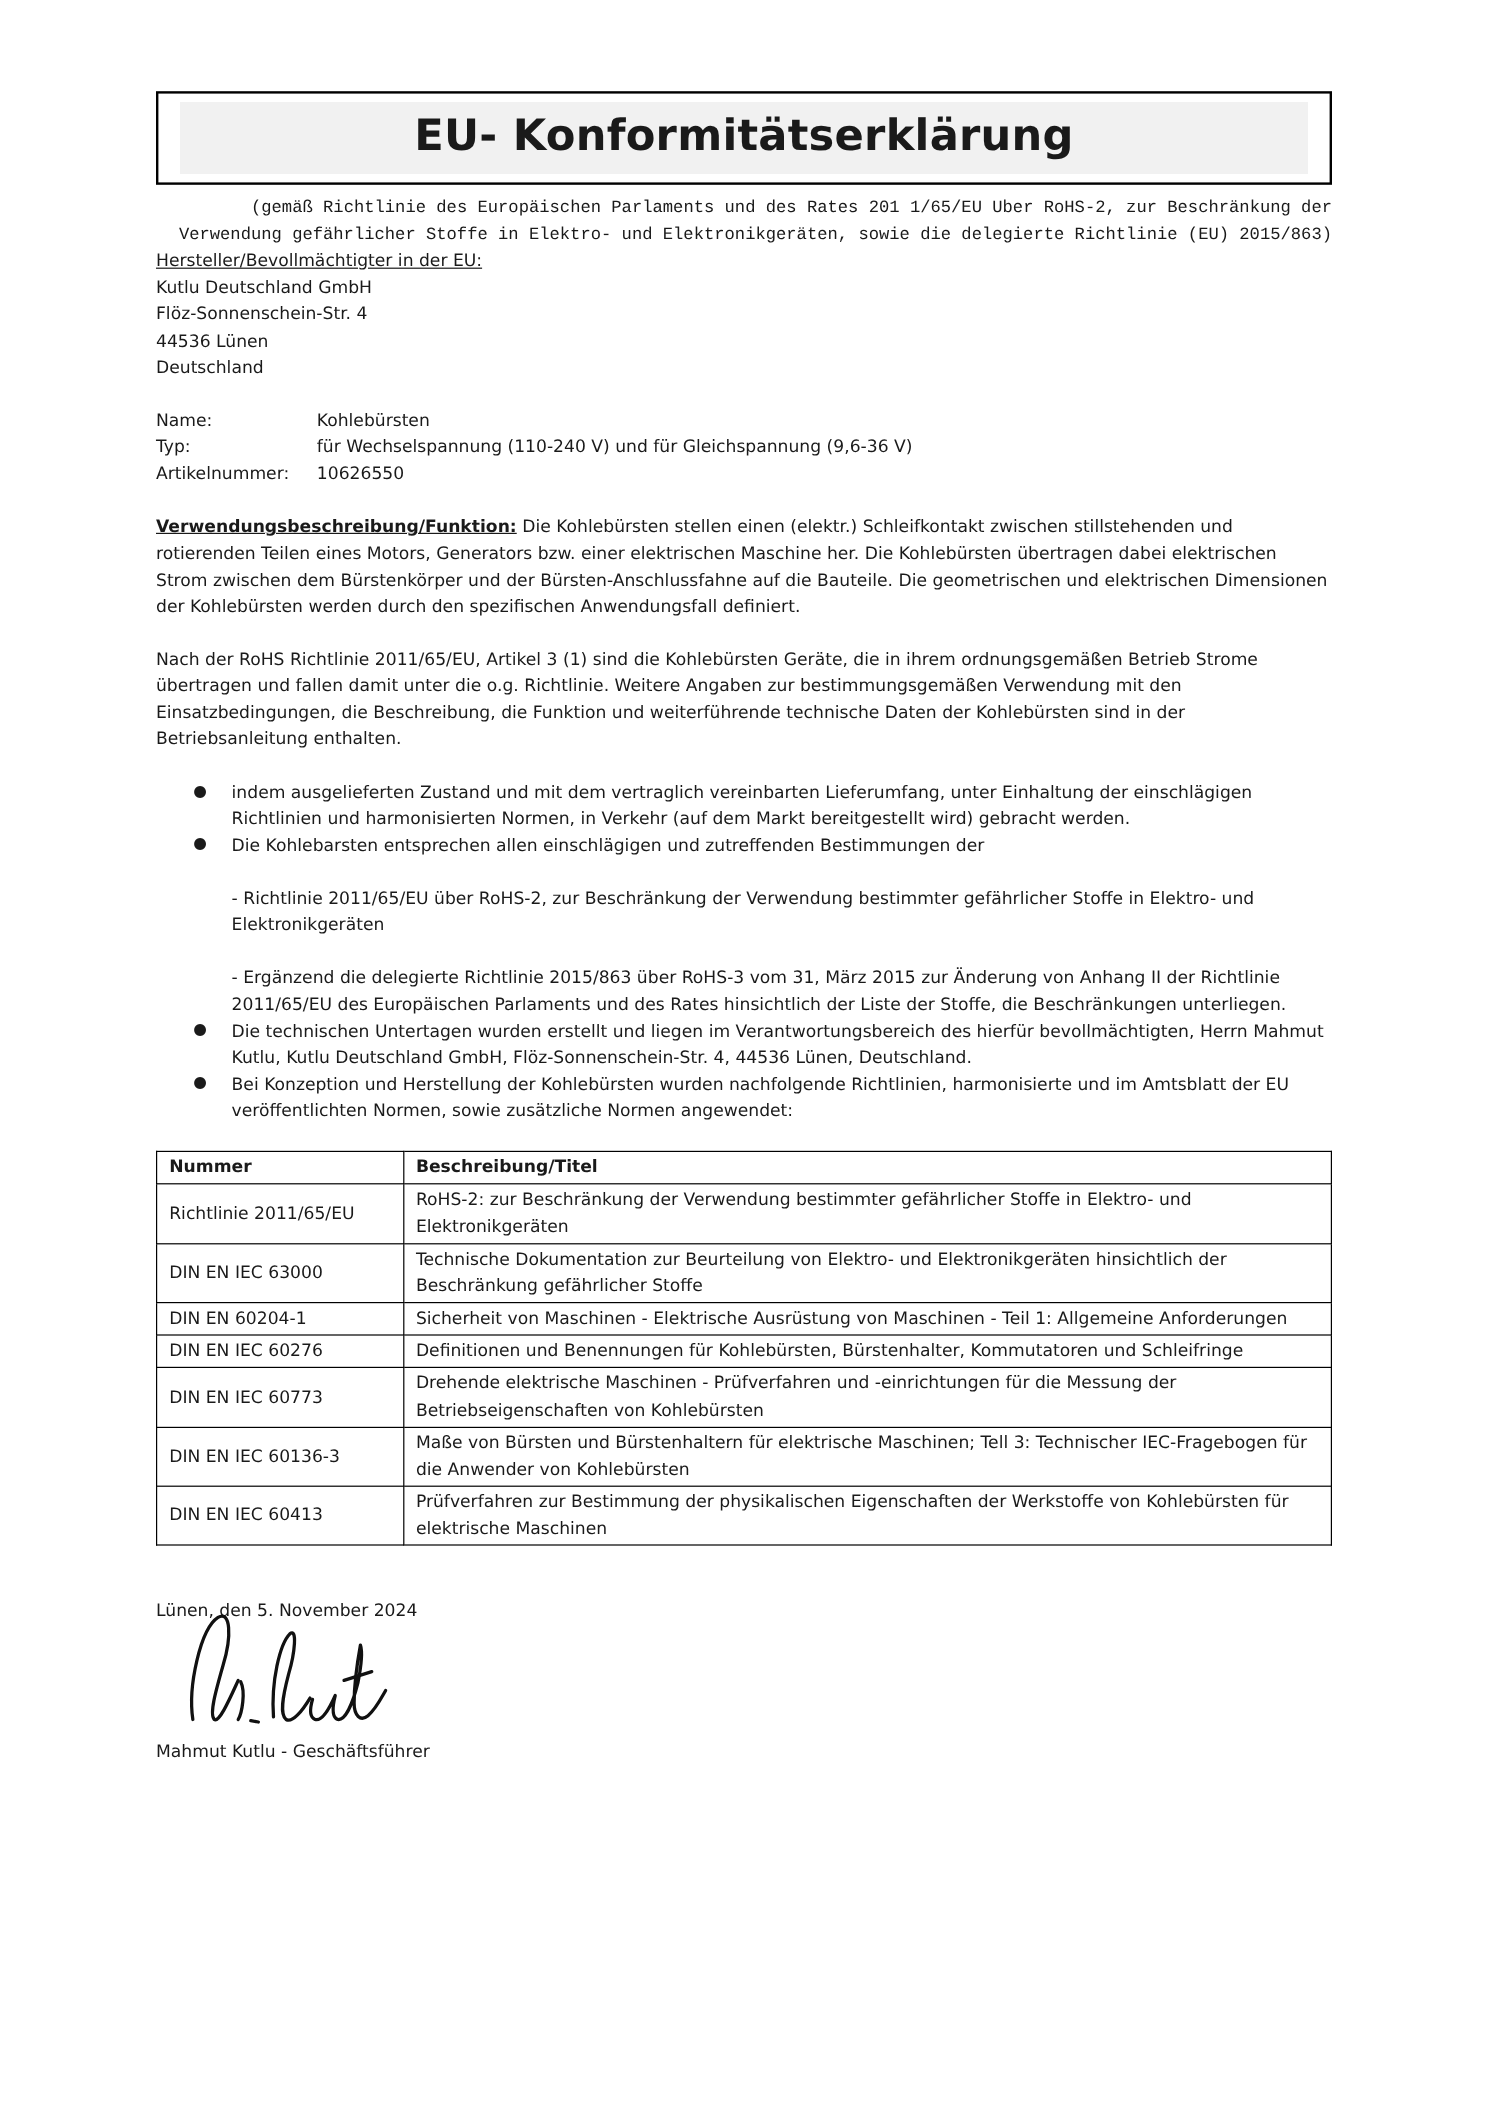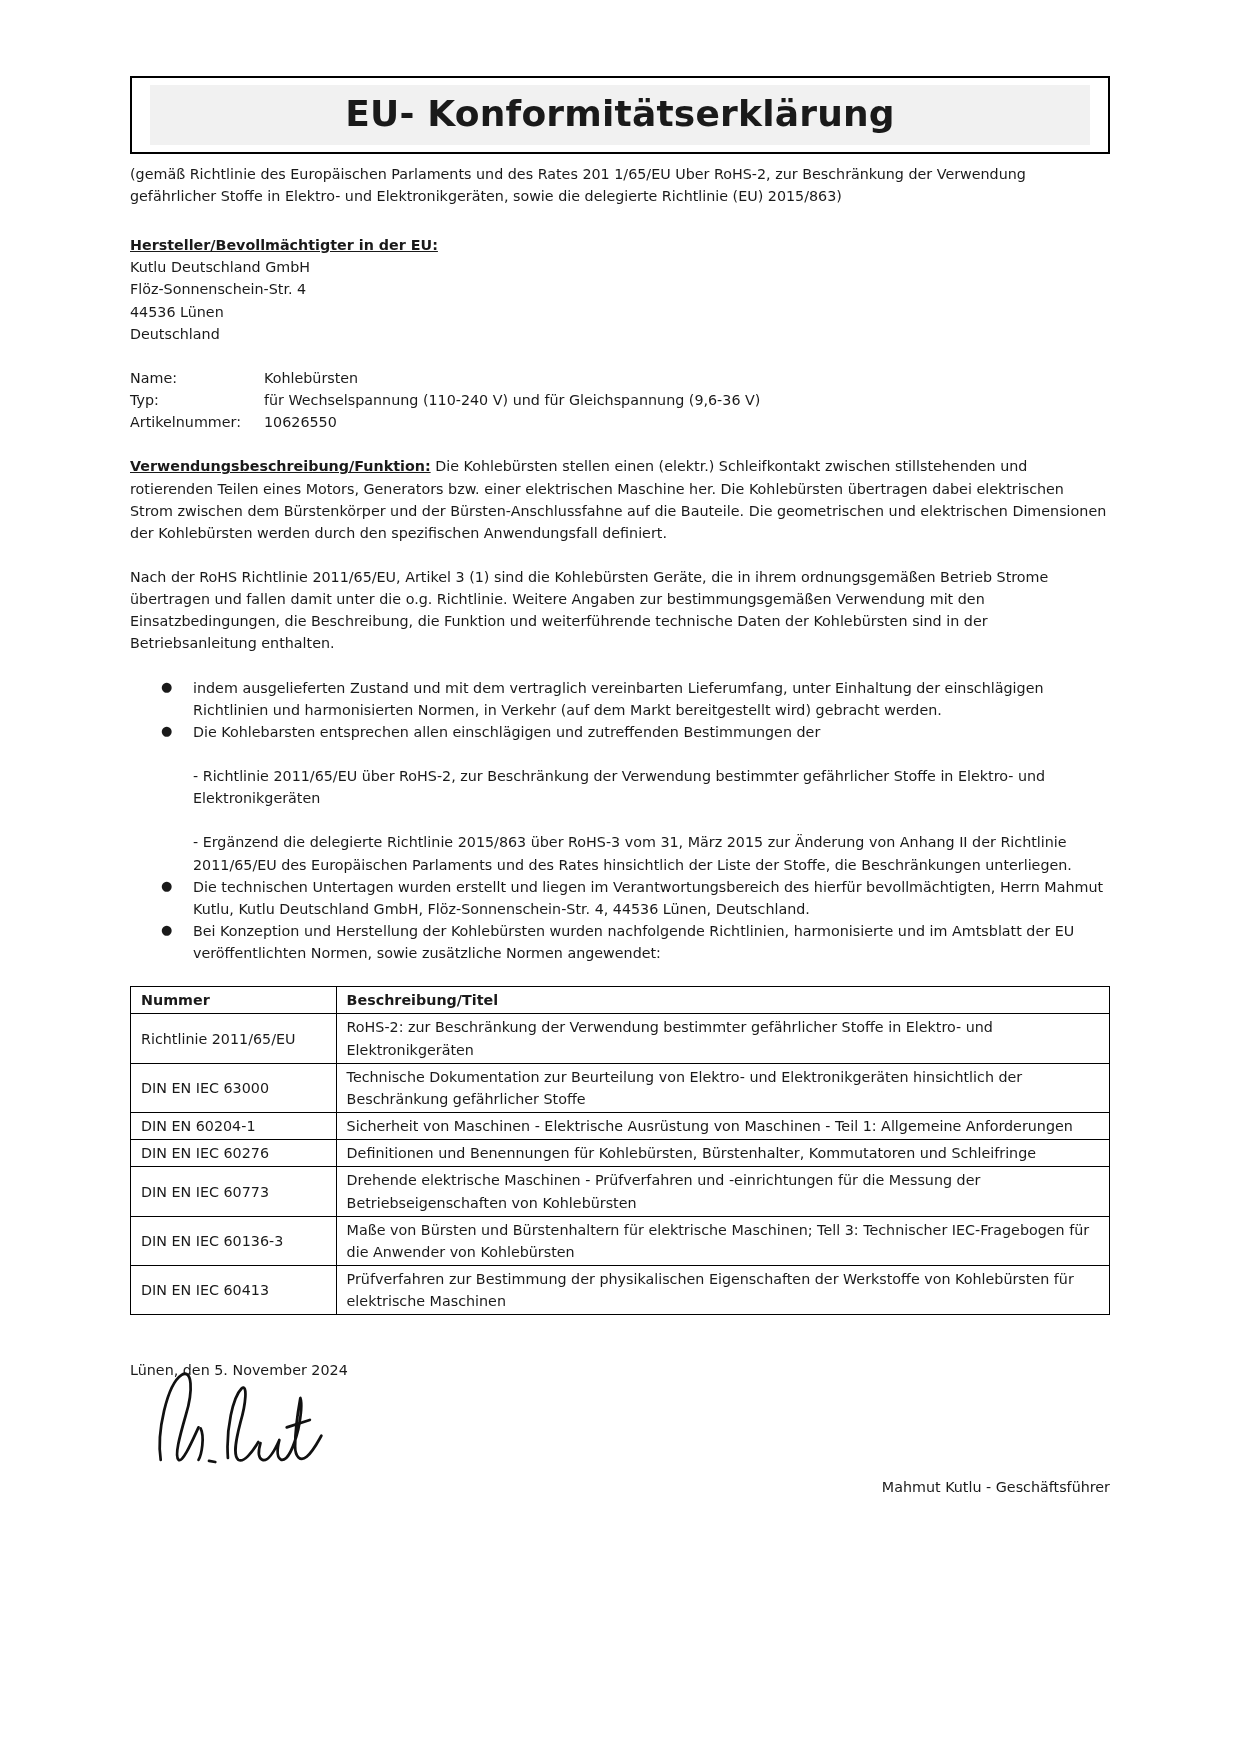--- a/index.html
+++ b/index.html
@@ -10,23 +10,23 @@
     font-size: 14.3px; line-height: 1.55; color: #1a1a1a;
     position: relative; overflow: hidden;
   }
   .page { padding: 76px 131px 0 130px; }
 
   
   .title-box { border: 2px solid #000; padding: 7px 18px; }
   .title-band { background: #f1f1f1; text-align: center; padding: 1px 0 3px 0; }
   .title-band h1 { font-size: 36px; font-weight: bold; letter-spacing: 0.2px; }
 
-  .subtitle { text-align: left; margin-top: 9px; }
+  .subtitle { text-align: right; margin-top: 9px; font-family: Liberation Mono, monospace; }
 
-  .section-head { font-weight: bold; text-decoration: underline; margin-top: 27px; }
+  .section-head { font-weight: normal; text-decoration: underline; }
 
   .addr-line { }
 
   .meta { margin-top: 22px; }
   .meta-row { display: flex; }
   .meta-label { width: 134px; flex: 0 0 134px; }
   .meta-value { flex: 1; }
 
   .para { margin-top: 22px; }
   .lead { font-weight: bold; text-decoration: underline; text-align: right; }
@@ -41,21 +41,21 @@
   table.norms th, table.norms td {
     border: 1.6px solid #000; padding: 2px 10px; vertical-align: middle;
     text-align: left;
   }
   table.norms th { text-align: left; font-weight: bold; }
   .col-number { width: 21%; }
 
   .sign-block { margin-top: 44px; }
   .sign-date { }
   .signature-svg { display: block; margin: -16px 0 0 16px; }
-  .sign-name { margin-top: 2px; text-align: right; }
+  .sign-name { margin-top: 2px; }
 </style>
 </head>
 <body>
 
 <div class="page">
 
   <div class="title-box">
     <div class="title-band">
       <h1>EU- Konformitätserklärung</h1>
     </div>

